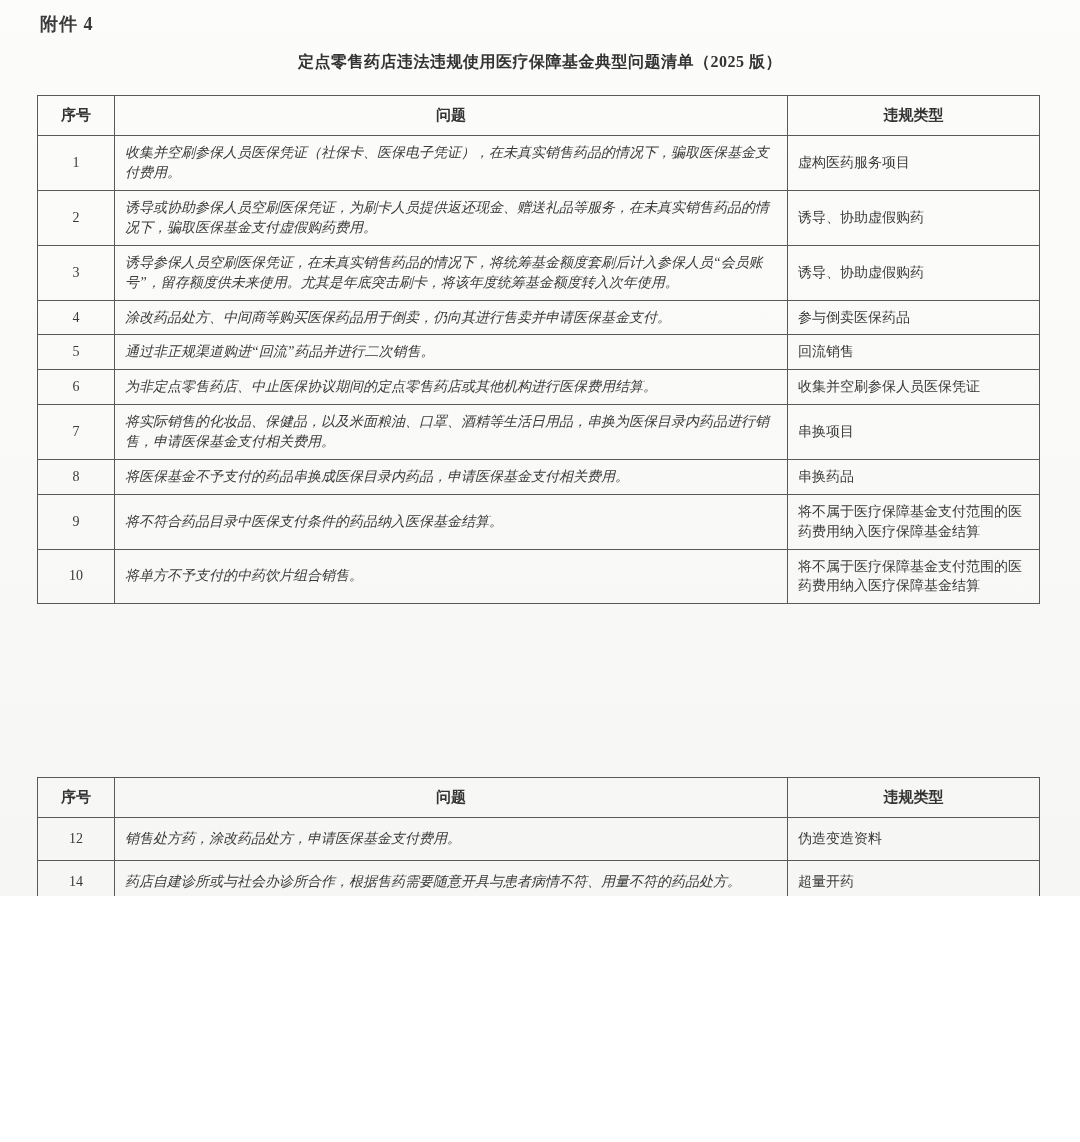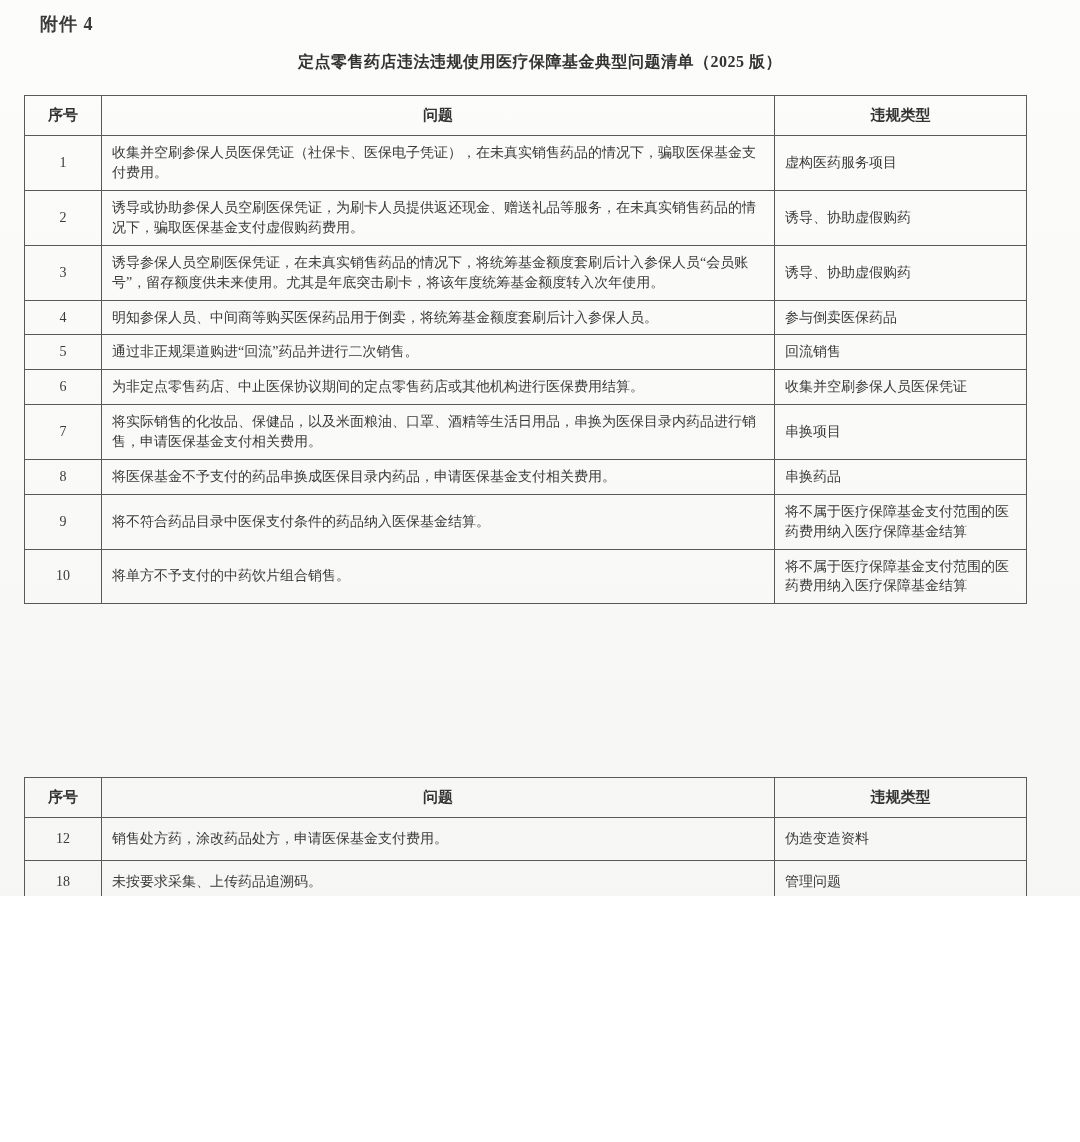--- a/index.html
+++ b/index.html
@@ -31,21 +31,21 @@
     right: 0;
     top: 52px;
     text-align: center;
     font-size: 16px;
     font-weight: 700;
     letter-spacing: 0.5px;
     color: #333333;
   }
   table.vtable {
     position: absolute;
-    left: 24px;
+    left: 37px;
     width: 1002px;
     border-collapse: collapse;
     table-layout: fixed;
     background: transparent;
   }
   #table1 { top: 95px; }
   #table2 { top: 777px; }
   .vtable col.c-no   { width: 77px; }
   .vtable col.c-prob { width: 673px; }
   .vtable col.c-type { width: 252px; }
@@ -59,21 +59,21 @@
   .vtable th {
     font-size: 15px;
     font-weight: 700;
     text-align: center;
     padding: 9px 6px;
     color: #333333;
   }
   #table1 td { padding: 7px 10px; }
   #table2 td { padding: 11px 10px; }
   td.cell-no   { text-align: center; }
-  td.cell-prob { text-align: left; }
+  td.cell-prob { text-align: left; font-style: italic; }
   td.cell-type { text-align: left; padding-left: 6px; padding-right: 6px; }
   .bottom-smudge {
     position: absolute;
     left: 120px;
     right: 60px;
     top: 1132px;
     height: 3px;
     background: rgba(170,170,170,0.25);
     border-radius: 2px;
   }
@@ -111,21 +111,21 @@
         <td class="cell-prob">诱导或协助参保人员空刷医保凭证，为刷卡人员提供返还现金、赠送礼品等服务，在未真实销售药品的情况下，骗取医保基金支付虚假购药费用。</td>
         <td class="cell-type">诱导、协助虚假购药</td>
       </tr>
       <tr>
         <td class="cell-no">3</td>
         <td class="cell-prob">诱导参保人员空刷医保凭证，在未真实销售药品的情况下，将统筹基金额度套刷后计入参保人员“会员账号”，留存额度供未来使用。尤其是年底突击刷卡，将该年度统筹基金额度转入次年使用。</td>
         <td class="cell-type">诱导、协助虚假购药</td>
       </tr>
       <tr>
         <td class="cell-no">4</td>
-        <td class="cell-prob">明知参保人员、中间商等购买医保药品用于倒卖，将统筹基金额度套刷后计入参保人员。</td>
+        <td class="cell-prob">涂改药品处方、中间商等购买医保药品用于倒卖，仍向其进行售卖并申请医保基金支付。</td>
         <td class="cell-type">参与倒卖医保药品</td>
       </tr>
       <tr>
         <td class="cell-no">5</td>
         <td class="cell-prob">通过非正规渠道购进“回流”药品并进行二次销售。</td>
         <td class="cell-type">回流销售</td>
       </tr>
       <tr>
         <td class="cell-no">6</td>
         <td class="cell-prob">为非定点零售药店、中止医保协议期间的定点零售药店或其他机构进行医保费用结算。</td>
@@ -167,20 +167,25 @@
         <th>违规类型</th>
       </tr>
     </thead>
     <tbody>
       <tr>
         <td class="cell-no">12</td>
         <td class="cell-prob">销售处方药，涂改药品处方，申请医保基金支付费用。</td>
         <td class="cell-type">伪造变造资料</td>
       </tr>
       <tr>
+        <td class="cell-no">14</td>
+        <td class="cell-prob">药店自建诊所或与社会办诊所合作，根据售药需要随意开具与患者病情不符、用量不符的药品处方。</td>
+        <td class="cell-type">超量开药</td>
+      </tr>
+      <tr>
         <td class="cell-no">18</td>
         <td class="cell-prob">未按要求采集、上传药品追溯码。</td>
         <td class="cell-type">管理问题</td>
       </tr>
     </tbody>
   </table>
 
   <div class="bottom-smudge"></div>
 
 </div>

